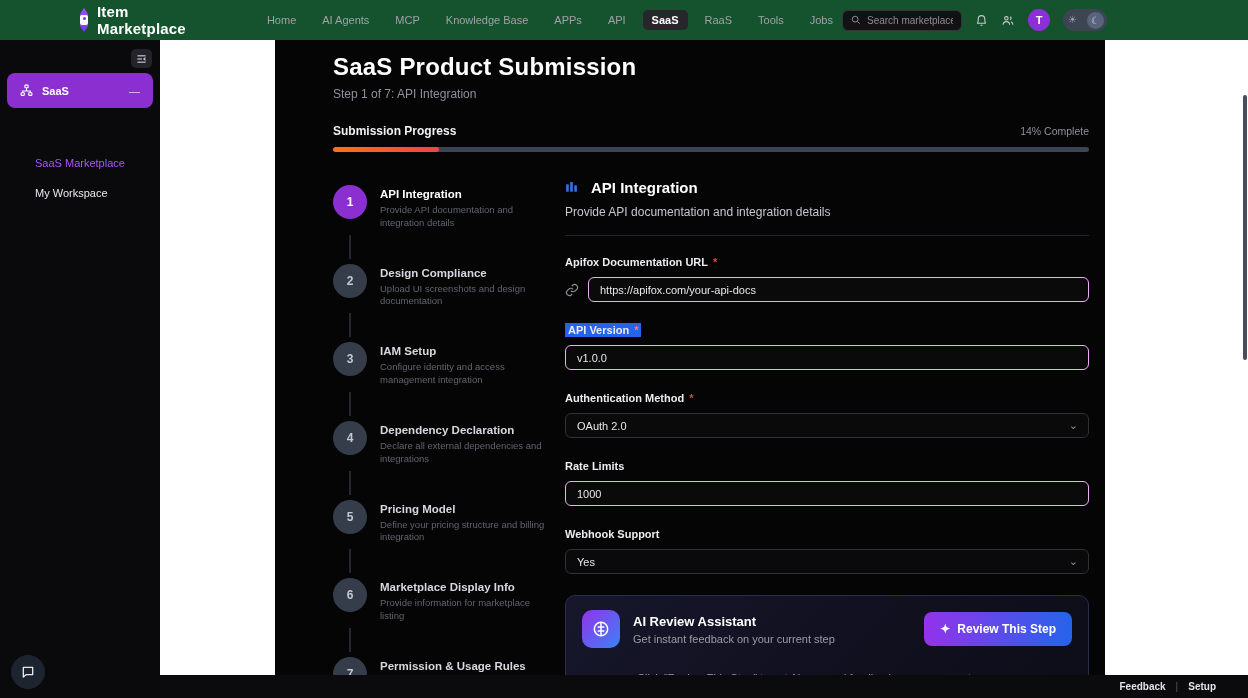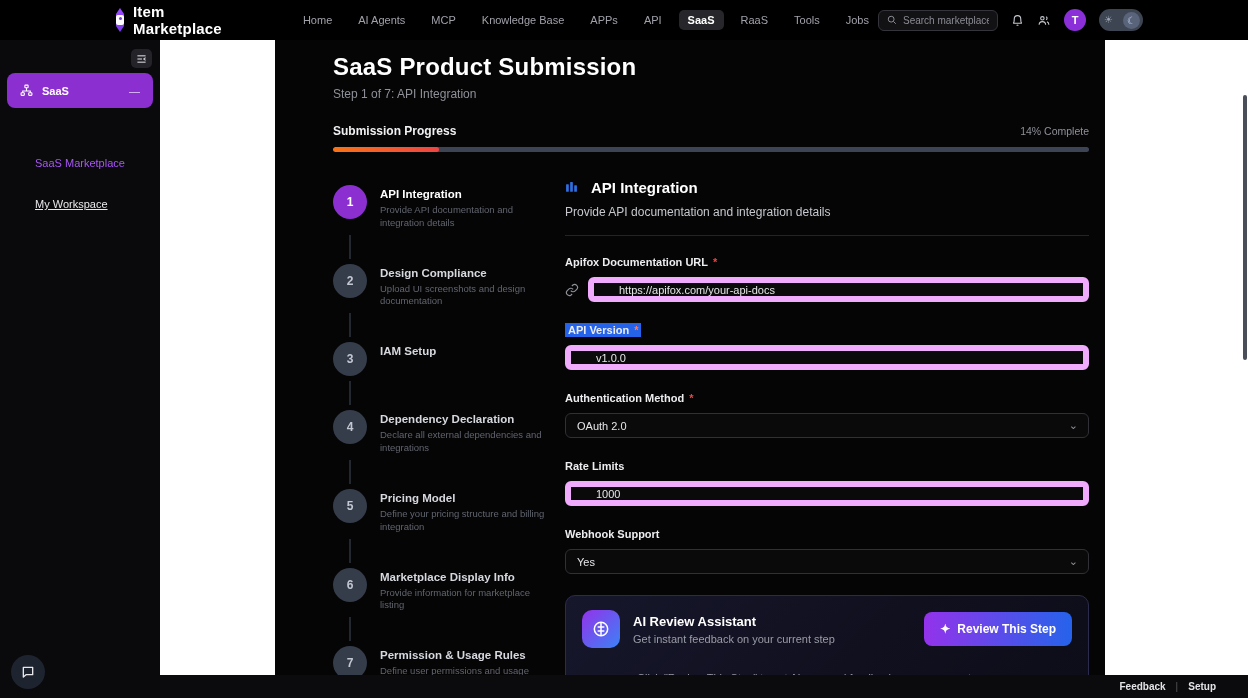--- a/index.html
+++ b/index.html
@@ -1,21 +1,21 @@
 <!DOCTYPE html>
 <html><head>
 <meta charset="utf-8">
 <style>
   * { margin:0; padding:0; box-sizing:border-box; }
   html,body { background:#000; }
   body { font-family:"Liberation Sans", sans-serif; }
   .app { position:relative; width:1248px; height:698px; background:#131316; overflow:hidden; }
 
   
-  .topbar { position:absolute; top:0; left:0; width:1248px; height:40px; background:#000000; display:flex; align-items:center; padding-left:116px; z-index:5; }
+  .topbar { position:absolute; top:0; left:0; width:1248px; height:40px; background:#14532d; display:flex; align-items:center; padding-left:80px; z-index:5; }
   .logo { width:22px; height:24px; background:linear-gradient(180deg,#9a4dff,#7c3aed); clip-path:polygon(50% 0,100% 25%,100% 75%,50% 100%,0 75%,0 25%); display:flex; align-items:center; justify-content:center; margin-right:9px; }
   .logo-bot { width:8px; height:10px; border-radius:2px; background:#fff; position:relative; }
   .logo-bot::before { content:""; position:absolute; top:2px; left:2.5px; width:3px; height:3px; border-radius:50%; background:#7c3aed; }
   .brand { color:#fff; font-size:15px; font-weight:bold; letter-spacing:.2px; }
   .nav { display:flex; align-items:flex-end; margin-left:72px; gap:8px; }
   .nav a { color:#a1a1aa; font-size:11px; text-decoration:none; padding:4px 9px; border-radius:5px; white-space:nowrap; }
   .nav a.active { background:#27272b; color:#fff; font-weight:bold; }
   .top-right { display:flex; align-items:center; margin-left:auto; margin-right:178px; gap:13px; }
   .search { display:flex; align-items:center; gap:6px; width:120px; height:21px; background:#121215; border:1px solid #34343a; border-radius:6px; padding:0 8px; }
   .search input { background:transparent; border:none; outline:none; color:#c9c9cf; font-size:10px; width:100%; font-family:"Liberation Sans",sans-serif; }
@@ -27,21 +27,21 @@
   .toggle .knob { width:17px; height:17px; border-radius:50%; background:#59637a; color:#cfe0ff; font-size:10px; display:flex; align-items:center; justify-content:center; }
 
   
   .sidebar { position:absolute; top:40px; left:0; width:160px; height:658px; background:#0a0a0c; z-index:4; }
   .collapse-btn { position:absolute; top:9px; right:8px; width:21px; height:19px; background:#232329; border:none; border-radius:5px; color:#c9c9cf; display:flex; align-items:center; justify-content:center; cursor:pointer; }
   .side-active { position:absolute; top:33px; left:7px; width:146px; height:35px; background:#8b2fd0; border-radius:8px; display:flex; align-items:center; padding:0 13px; cursor:pointer; }
   .side-active .lbl { color:#fff; font-size:11px; font-weight:bold; margin-left:9px; }
   .side-active .dash { margin-left:auto; color:#e6d2ff; font-size:11px; }
   .side-link { position:absolute; left:35px; font-size:11px; cursor:pointer; }
   .side-link.purple { top:117px; color:#a855f7; }
-  .side-link.white { top:158px; color:#e8e8ec;text-decoration:underline; }
+  .side-link.white { top:147px; color:#e8e8ec; }
 
   
   .main { position:absolute; top:40px; left:160px; width:1088px; height:658px; background:#ffffff; }
   .panel { position:absolute; top:0; left:115px; width:830px; height:635px; background:#050506; padding:13px 16px 0 58px; }
   .page-title { color:#fff; font-size:24px; font-weight:bold; letter-spacing:.2px; }
   .page-sub { color:#8f9199; font-size:12px; margin-top:6px; }
 
   .progress-wrap { margin-top:23px; }
   .progress-head { display:flex; justify-content:space-between; align-items:baseline; }
   .progress-label { color:#f1f1f3; font-size:12px; font-weight:bold; }
@@ -64,21 +64,21 @@
   .form-head { display:flex; align-items:center; gap:13px; }
   .form-heading { color:#fff; font-size:15px; font-weight:bold; }
   .form-subheading { color:#c6c8cd; font-size:12px; margin-top:9px; }
   .divider { border:none; border-top:1px solid #232329; margin-top:16px; }
 
   .fields { margin-top:16px; display:flex; flex-direction:column; gap:18px; }
   .field-label { font-size:11px; font-weight:bold; color:#ededf0; display:inline-block; }
   .field-label .req { color:#ef4444; margin-left:5px; }
   .hl { background:#2563eb; padding:1px 3px; }
   .hl .req { color:#ff7b6b; }
-  .tinput { width:100%; height:25px; background:#0a0a0b; border:6px solid #f0abfc; border-radius:6px; color:#e7e7ea; font-size:11px; padding:0 25px; margin-top:7px; outline:none; font-family:"Liberation Sans",sans-serif; }
+  .tinput { width:100%; height:25px; background:#0a0a0b; border:1px solid #f0abfc; border-radius:6px; color:#e7e7ea; font-size:11px; padding:0 11px; margin-top:7px; outline:none; font-family:"Liberation Sans",sans-serif; }
   .input-row { display:flex; align-items:center; gap:9px; margin-top:7px; }
   .input-row .tinput { margin-top:0; flex:1; }
   .tselect { position:relative; margin-top:7px; height:25px; background:#0a0a0b; border:1px solid #303036; border-radius:6px; color:#e7e7ea; font-size:11px; display:flex; align-items:center; padding:0 11px; cursor:pointer; }
   .tselect .chev { position:absolute; right:10px; color:#8f9199; font-size:11px; }
 
   .ai-box { margin-top:21px; border:1px solid #2b2b4d; border-radius:10px; background:linear-gradient(135deg,#17172c 0%,#10101f 55%,#0d0d19 100%); padding:14px 16px 24px; }
   .ai-head { display:flex; align-items:center; }
   .ai-icon { width:38px; height:38px; border-radius:10px; background:linear-gradient(135deg,#9333ea,#3b82f6); display:flex; align-items:center; justify-content:center; margin-right:13px; }
   .ai-title { color:#fff; font-size:13px; font-weight:bold; }
   .ai-sub { color:#9a9ca6; font-size:11px; margin-top:4px; }
@@ -207,20 +207,21 @@
             <div>
                 <div class="step-title">Design Compliance</div>
                  <div class="step-desc">Upload UI screenshots and design documentation</div>
               </div>
           </div>
           <div class="connector"></div>
           <div class="step">
             <div class="step-circle">3</div>
             <div>
                 <div class="step-title">IAM Setup</div>
+                 <div class="step-desc">Configure identity and access management integration</div>
               </div>
           </div>
           <div class="connector"></div>
           <div class="step">
             <div class="step-circle">4</div>
             <div>
                 <div class="step-title">Dependency Declaration</div>
                  <div class="step-desc">Declare all external dependencies and integrations</div>
               </div>
           </div>

